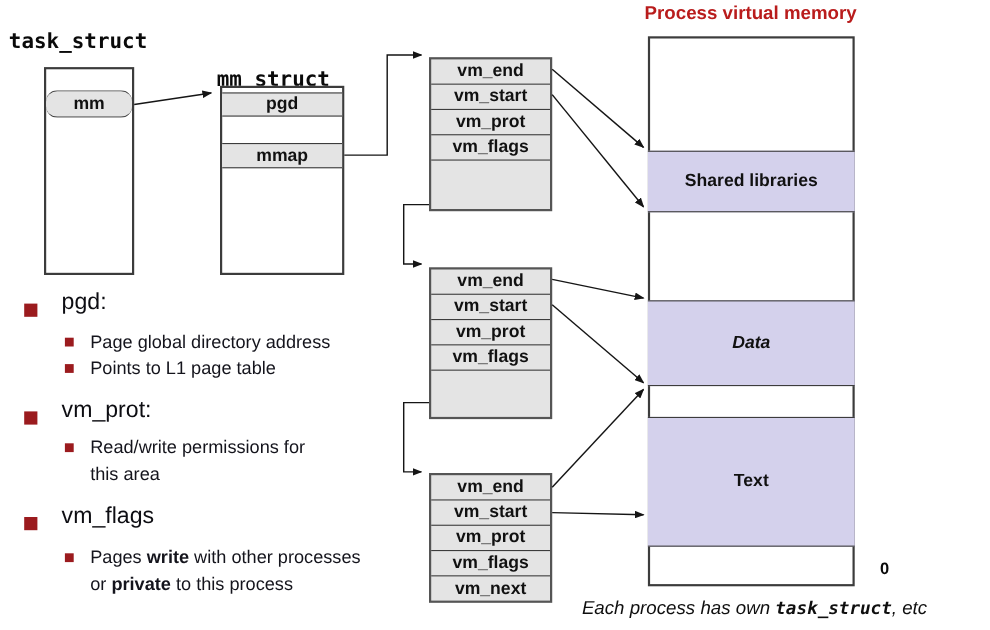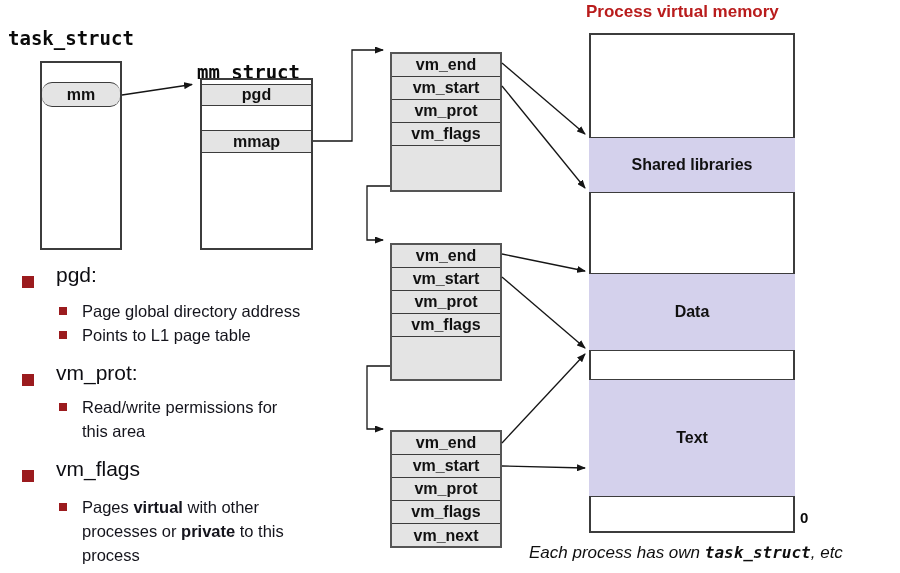--- a/index.html
+++ b/index.html
@@ -83,23 +83,23 @@
 
   <div class="vbox" style="left:390px;top:430px;width:112px;height:118px;">
     <div class="vrow">vm_end</div>
     <div class="vrow">vm_start</div>
     <div class="vrow">vm_prot</div>
     <div class="vrow">vm_flags</div>
     <div class="vrow" style="border-bottom:none;">vm_next</div>
   </div>
 
   <div class="memtitle" style="left:586px;top:2px;">Process virtual memory</div>
-  <div class="membox" style="left:589px;top:33px;width:206px;height:500px;">
+  <div class="membox" style="left:589px;top:33px;width:188px;height:500px;">
     <div class="region" style="top:102px;height:56px;">Shared libraries</div>
-    <div class="region" style="top:238px;height:78px;">Data</div>
+    <div class="region" style="top:238px;height:78px;font-style:italic;">Data</div>
     <div class="region" style="top:316px;height:118px;margin-top:28px;">Text</div>
   </div>
   <div class="zero" style="left:800px;top:509px;">0</div>
 
   <div class="caption" style="left:529px;top:543px;"><span>Each process has own </span><span class="cmono">task_struct</span><span>, etc</span></div>
 
   <div class="bsq" style="left:22px;top:276px;"></div>
   <div class="bhead" style="left:56px;top:263px;">pgd:</div>
 
   <div class="bsq-sm" style="left:59px;top:307px;"></div>
@@ -111,21 +111,21 @@
   <div class="bsq" style="left:22px;top:374px;"></div>
   <div class="bhead" style="left:56px;top:361px;">vm_prot:</div>
 
   <div class="bsq-sm" style="left:59px;top:403px;"></div>
   <div class="bitem" style="left:82px;top:395px;width:212px;"><span>Read/write permissions for this area</span></div>
 
   <div class="bsq" style="left:22px;top:470px;"></div>
   <div class="bhead" style="left:56px;top:457px;">vm_flags</div>
 
   <div class="bsq-sm" style="left:59px;top:503px;"></div>
-  <div class="bitem" style="left:82px;top:495px;width:250px;"><span>Pages </span><b>virtual</b><span> with other processes or </span><b>private</b><span> to this process</span></div>
+  <div class="bitem" style="left:82px;top:495px;width:250px;"><span>Pages </span><b>write</b><span> with other processes or </span><b>private</b><span> to this process</span></div>
 
   <svg class="overlay" width="900" height="573" viewBox="0 0 900 573">
     <defs>
       <marker id="ah" markerWidth="9" markerHeight="7" refX="8" refY="3.5" orient="auto" markerUnits="userSpaceOnUse">
         <path d="M0,0 L9,3.5 L0,7 z" fill="#151515"></path>
       </marker>
     </defs>
     <g stroke="#151515" stroke-width="1.3" fill="none">
       <line x1="122" y1="95" x2="192" y2="84.5" marker-end="url(#ah)"></line>
       <polyline points="313,141 352,141 352,50 383,50" marker-end="url(#ah)"></polyline>

